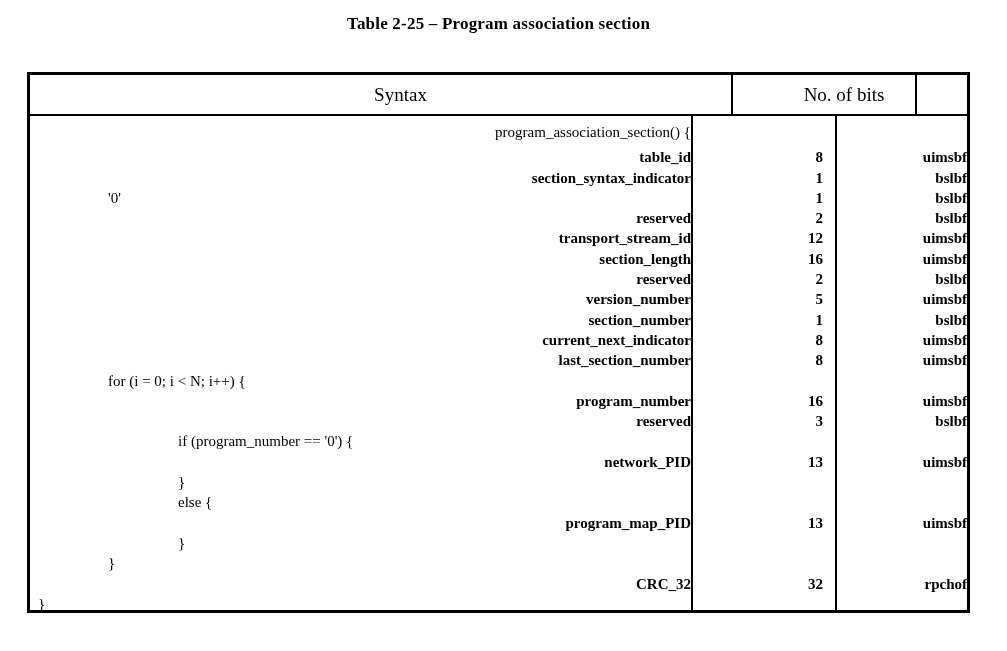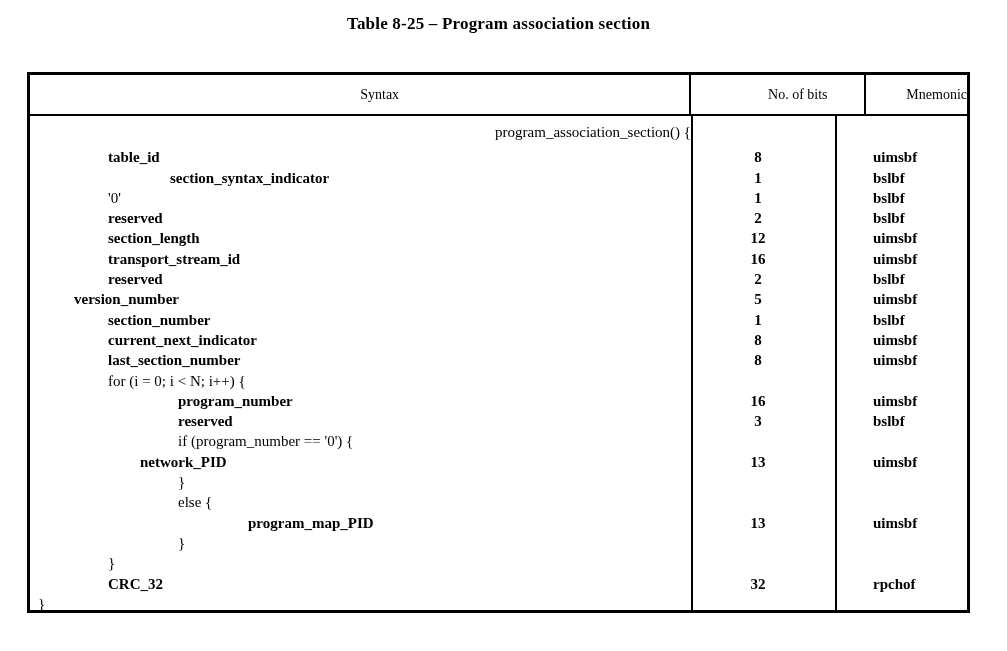--- a/index.html
+++ b/index.html
@@ -42,21 +42,21 @@
     flex: 0 0 auto;
     height: 41px;
     display: flex;
     border-bottom: 2px solid #000000;
     box-sizing: border-box;
   }
   .th {
     display: flex;
     align-items: center;
     justify-content: center;
-    font-size: 14px;
+    font-size: 19px;
     box-sizing: border-box;
     margin-left: 40px;
   }
   .col-syntax { width: 663px; border-right: 2px solid #000000; }
   .col-bits   { width: 144px; border-right: 2px solid #000000; }
   .col-mn     { flex: 1; }
   .tbody {
     flex: 1;
     display: flex;
     font-size: 15px;
@@ -67,47 +67,46 @@
     padding-top: 6px;
   }
   .bodycol.col-bits { text-align: center; padding-right: 12px; }
   .bodycol.col-mn   { padding-left: 36px; }
   .ln {
     height: 20.3px;
     line-height: 20.3px;
     white-space: pre;
     overflow: hidden;
   }
-  .ln.bold { font-weight: bold; }
+  .ln.bold { font-weight: bold; text-align: right; }
   .ln.first-line { margin-bottom: 5px; }
 </style>
 </head>
 <body>
 
 <div class="page">
 
-  <div class="caption">Table 8-25 – Program association section</div>
+  <div class="caption">Table 2-25 – Program association section</div>
 
   <div class="spec-table">
 
     <div class="thead">
       <div class="th col-syntax">Syntax</div>
       <div class="th col-bits">No. of bits</div>
-      <div class="th col-mn">Mnemonic</div>
     </div>
 
     <div class="tbody">
       <div class="bodycol col-syntax" id="col-syntax">
           <div class="ln first-line" style="padding-left: 8px; text-align: right;">program_association_section() {</div>
           <div class="ln bold" style="padding-left: 78px;">table_id</div>
           <div class="ln bold" style="padding-left: 120px; margin-left: 20px;">section_syntax_indicator</div>
           <div class="ln" style="padding-left: 78px;">'0'</div>
           <div class="ln bold" style="padding-left: 78px;">reserved</div>
+          <div class="ln bold" style="padding-left: 78px;">transport_stream_id</div>
           <div class="ln bold" style="padding-left: 78px;">section_length</div>
-          <div class="ln bold" style="padding-left: 78px;">transport_stream_id</div>
           <div class="ln bold" style="padding-left: 78px;">reserved</div>
           <div class="ln bold" style="padding-left: 44px;">version_number</div>
           <div class="ln bold" style="padding-left: 78px;">section_number</div>
           <div class="ln bold" style="padding-left: 78px;">current_next_indicator</div>
           <div class="ln bold" style="padding-left: 78px;">last_section_number</div>
           <div class="ln" style="padding-left: 78px;">for (i = 0; i &lt; N; i++) {</div>
           <div class="ln bold" style="padding-left: 148px;">program_number</div>
           <div class="ln bold" style="padding-left: 148px;">reserved</div>
           <div class="ln" style="padding-left: 148px;">if (program_number == '0') {</div>
           <div class="ln bold" style="padding-left: 110px;">network_PID</div>

